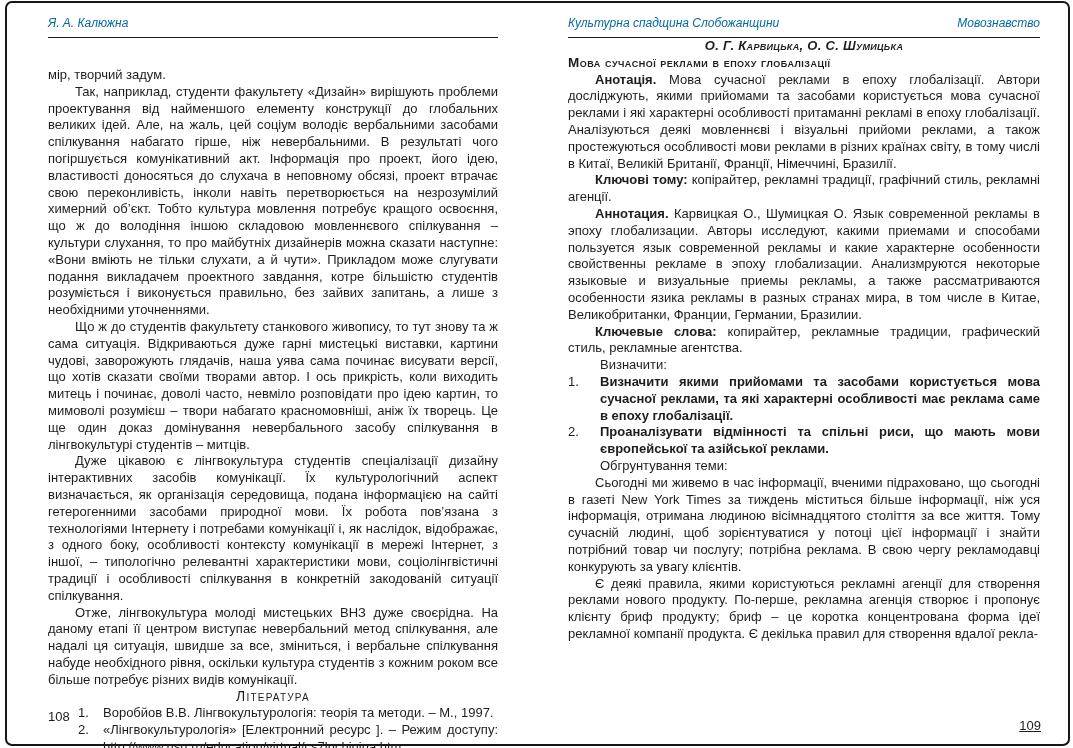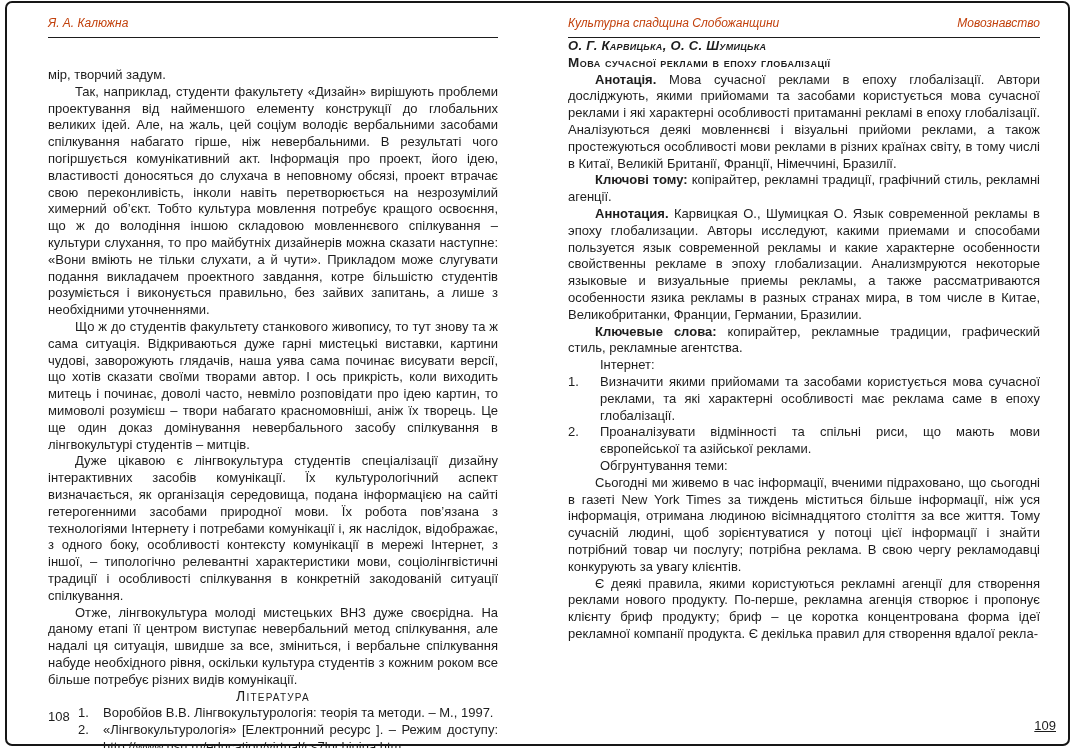--- a/index.html
+++ b/index.html
@@ -16,21 +16,21 @@
     border:2px solid #161616;border-radius:7px;
     pointer-events:none;
   }
   .page{
     position:absolute;top:12px;
   }
   .page-left{left:48px;width:450px;}
   .page-right{left:568px;width:472px;}
   .running-head{
     display:flex;justify-content:space-between;
-    font-style:italic;font-size:12px;color:#c2410c;
+    font-style:italic;font-size:12px;color:#0369a1;
     padding:4px 0 7px 0;
     border-bottom:1.4px solid #1d1d1d;
   }
   .body-text{font-size:13px;line-height:16.8px;text-align:justify;}
   .body-text p{margin:0;text-indent:27px;}
   .body-text p.noindent{text-indent:0;}
   .mt{margin-top:29px;}
   .gap-sm{margin-top:6px;}
   .lead{font-weight:bold;margin-top:20px;}
   .lit-heading{
@@ -38,41 +38,41 @@
     font-variant:small-caps;
     font-size:14px;letter-spacing:1.2px;
     margin:28px 0 20px 0;
     text-indent:0 !important;
   }
   .ref-list{margin-top:0;}
   .ref-row{display:flex;padding-left:30px;margin:0;}
   .ref-num{flex:none;width:25px;}
   .ref-text{flex:1;text-align:justify;word-break:break-word;}
   .authors{
-    text-align:left;
+    text-align:center;
     font-weight:bold;font-style:italic;
     font-variant:small-caps;
     font-size:13px;letter-spacing:.3px;
     margin-top:48px;
   }
   .article-title{
     text-align:left;
     font-weight:bold;
     font-variant:small-caps;
     font-size:13.5px;letter-spacing:.5px;
     margin-top:32px;
   }
   .abstract-start{margin-top:26px;}
   .subhead{margin:8px 0 6px 0;text-indent:32px !important;}
   .task-row{display:flex;margin:0;}
   .task-num{flex:none;width:32px;}
-  .task-text{flex:1;text-align:justify;}
+  .task-text{flex:1;text-align:justify;font-weight:bold;}
   .pagenum{position:absolute;font-size:13px;color:#1d1d1d;}
   .pagenum-left{left:48px;bottom:24px;}
-  .pagenum-right{right:17px;bottom:15px;text-decoration:underline;}
+  .pagenum-right{right:32px;bottom:15px;text-decoration:underline;}
 </style>
 </head>
 <body>
 
 <div class="frame"></div>
 
 <div class="page page-left">
   <div class="running-head">
     <span>Я. А. Калюжна</span>
   </div>
@@ -117,21 +117,21 @@
 
     <p class="gap-sm">
       <b class="lead">Аннотация.</b>
       <span>Карвицкая О., Шумицкая О. Язык современной рекламы в эпоху глобализации. Авторы исследуют, какими приемами и способами пользуется язык современной рекламы и какие характерне особенности свойственны рекламе в эпоху глобализации. Анализмруются некоторые языковые и визуальные приемы рекламы, а также рассматриваются особенности язика рекламы в разных странах мира, в том числе в Китае, Великобританки, Франции, Германии, Бразилии.</span>
     </p>
     <p>
       <b class="lead">Ключевые слова:</b>
       <span>копирайтер, рекламные традиции, графический стиль, рекламные агентства.</span>
     </p>
 
-    <p class="subhead noindent">Інтернет:</p>
+    <p class="subhead noindent">Визначити:</p>
     <div>
       <div class="task-row">
         <span class="task-num">1.</span>
         <span class="task-text">Визначити якими прийомами та засобами користується мова сучасної реклами, та які характерні особливості має реклама саме в епоху глобалізації.</span>
       </div>
       <div class="task-row">
         <span class="task-num">2.</span>
         <span class="task-text">Проаналізувати відмінності та спільні риси, що мають мови європейської та азійської реклами.</span>
       </div>
     </div>

